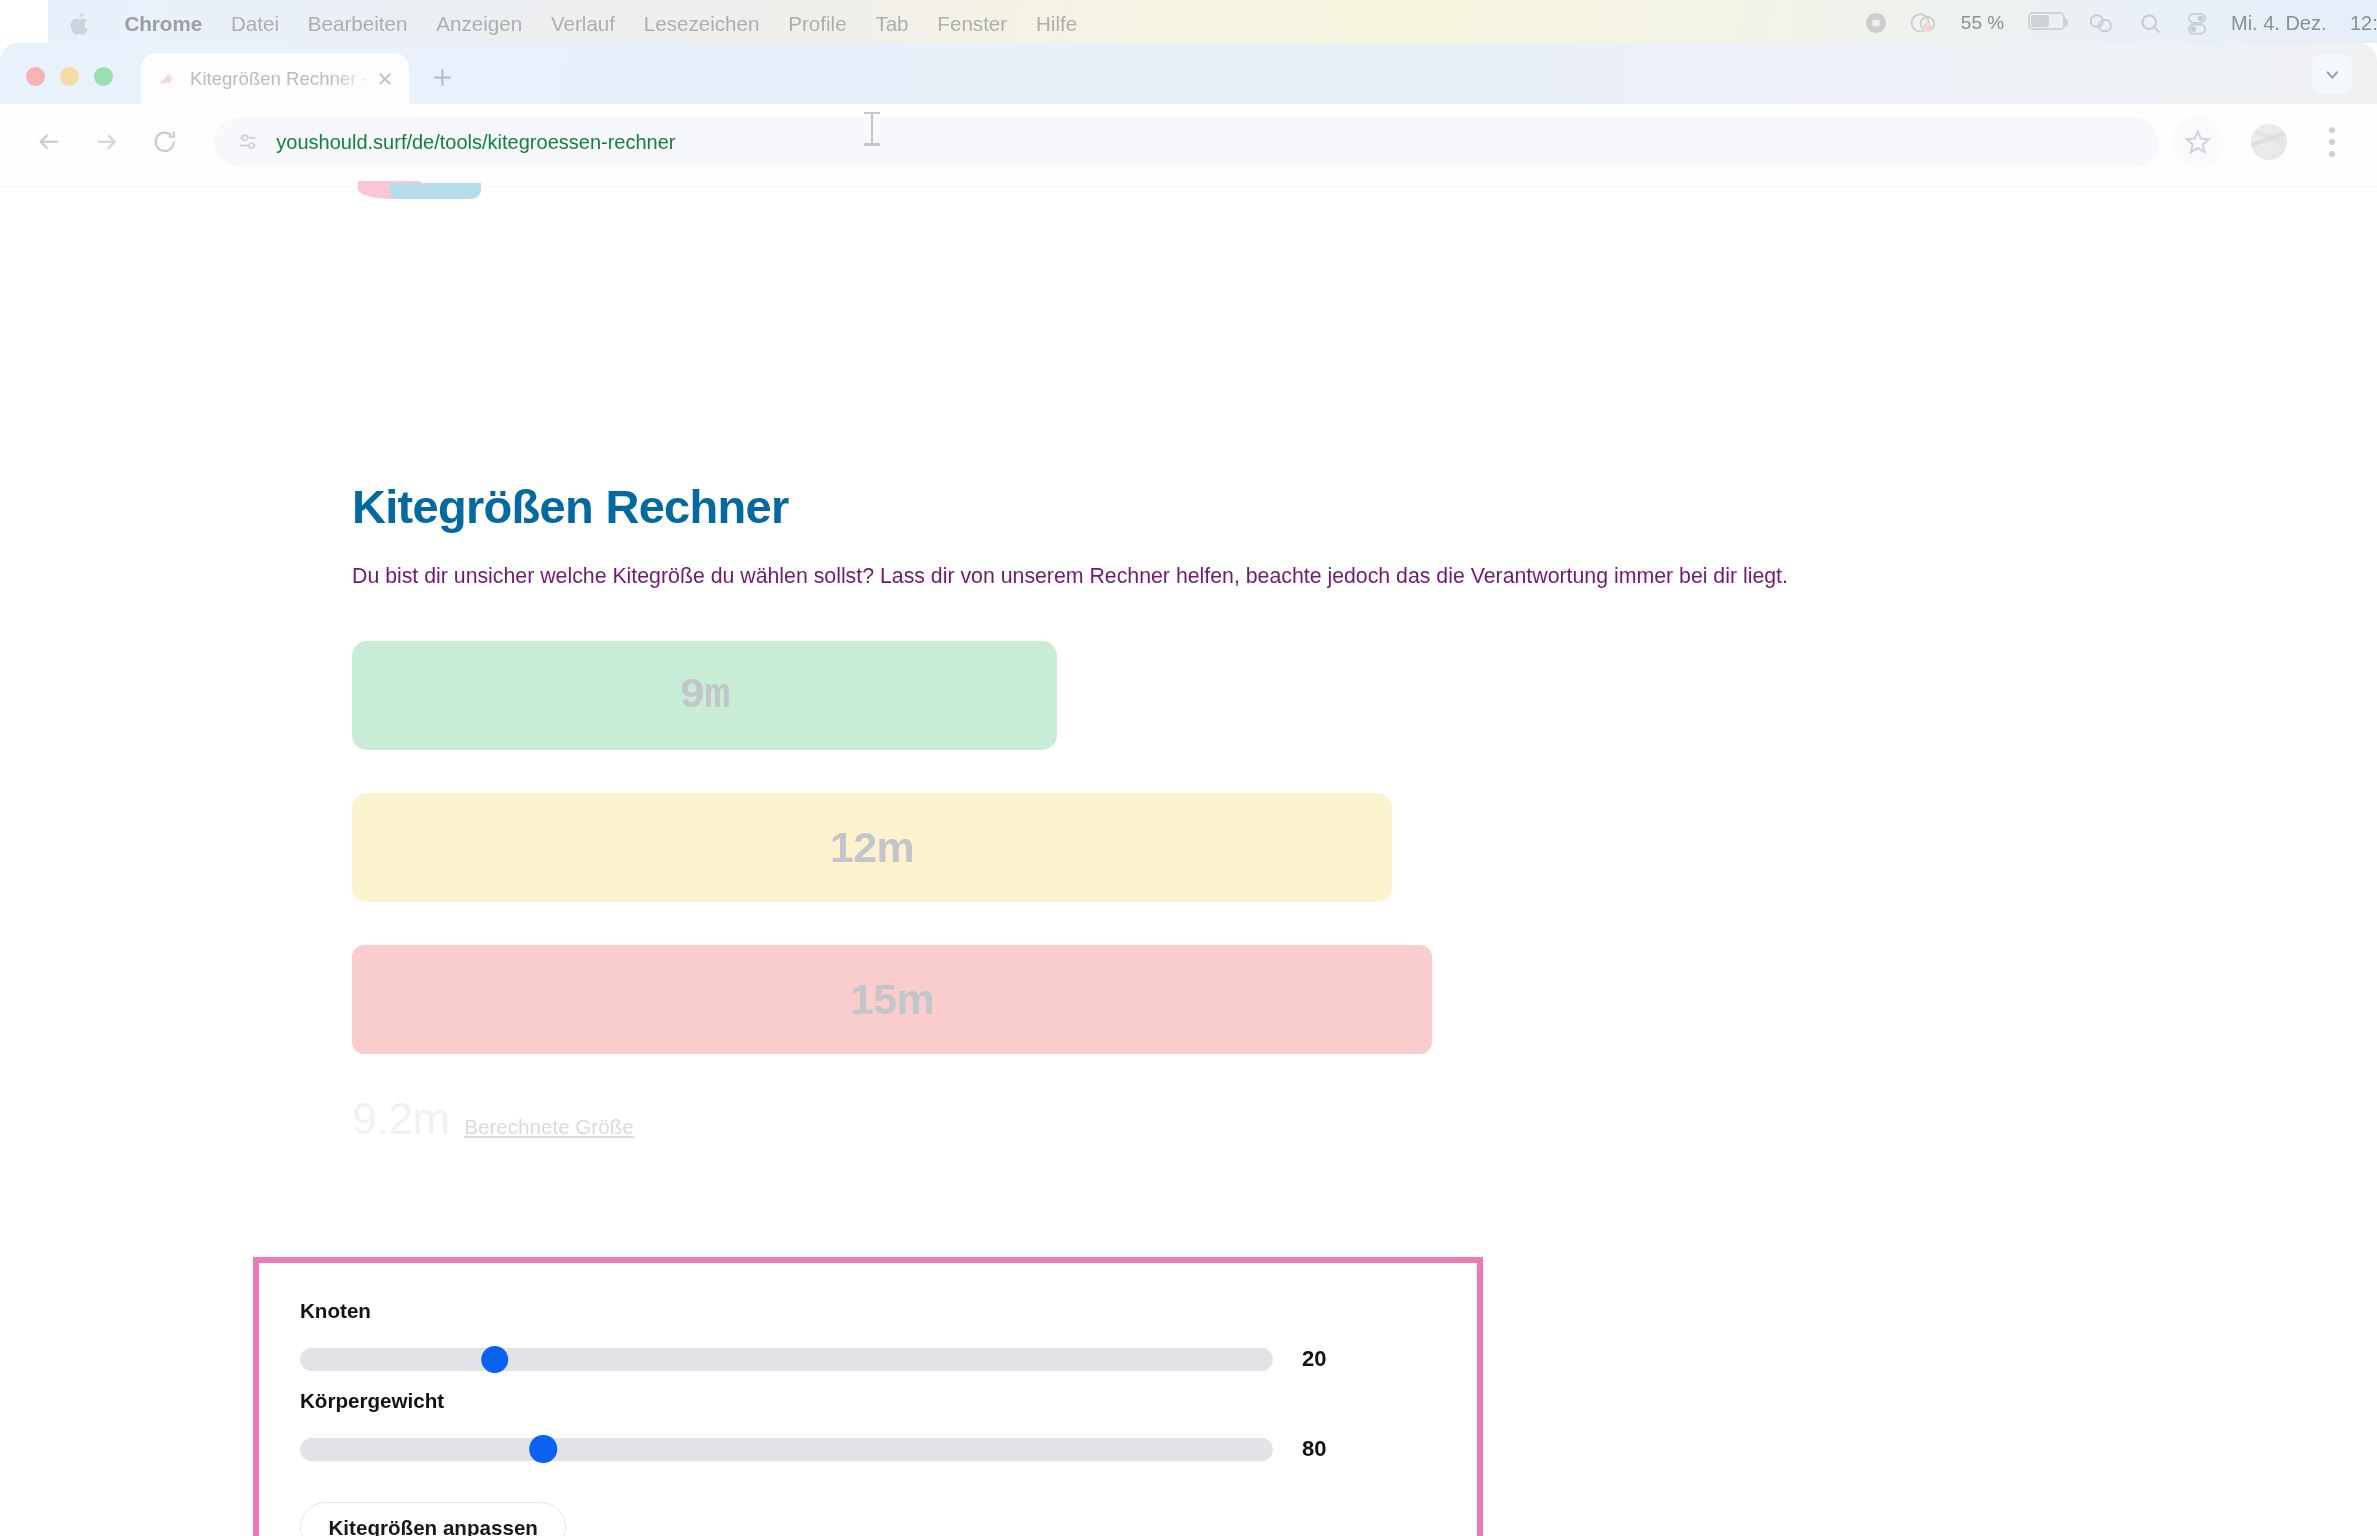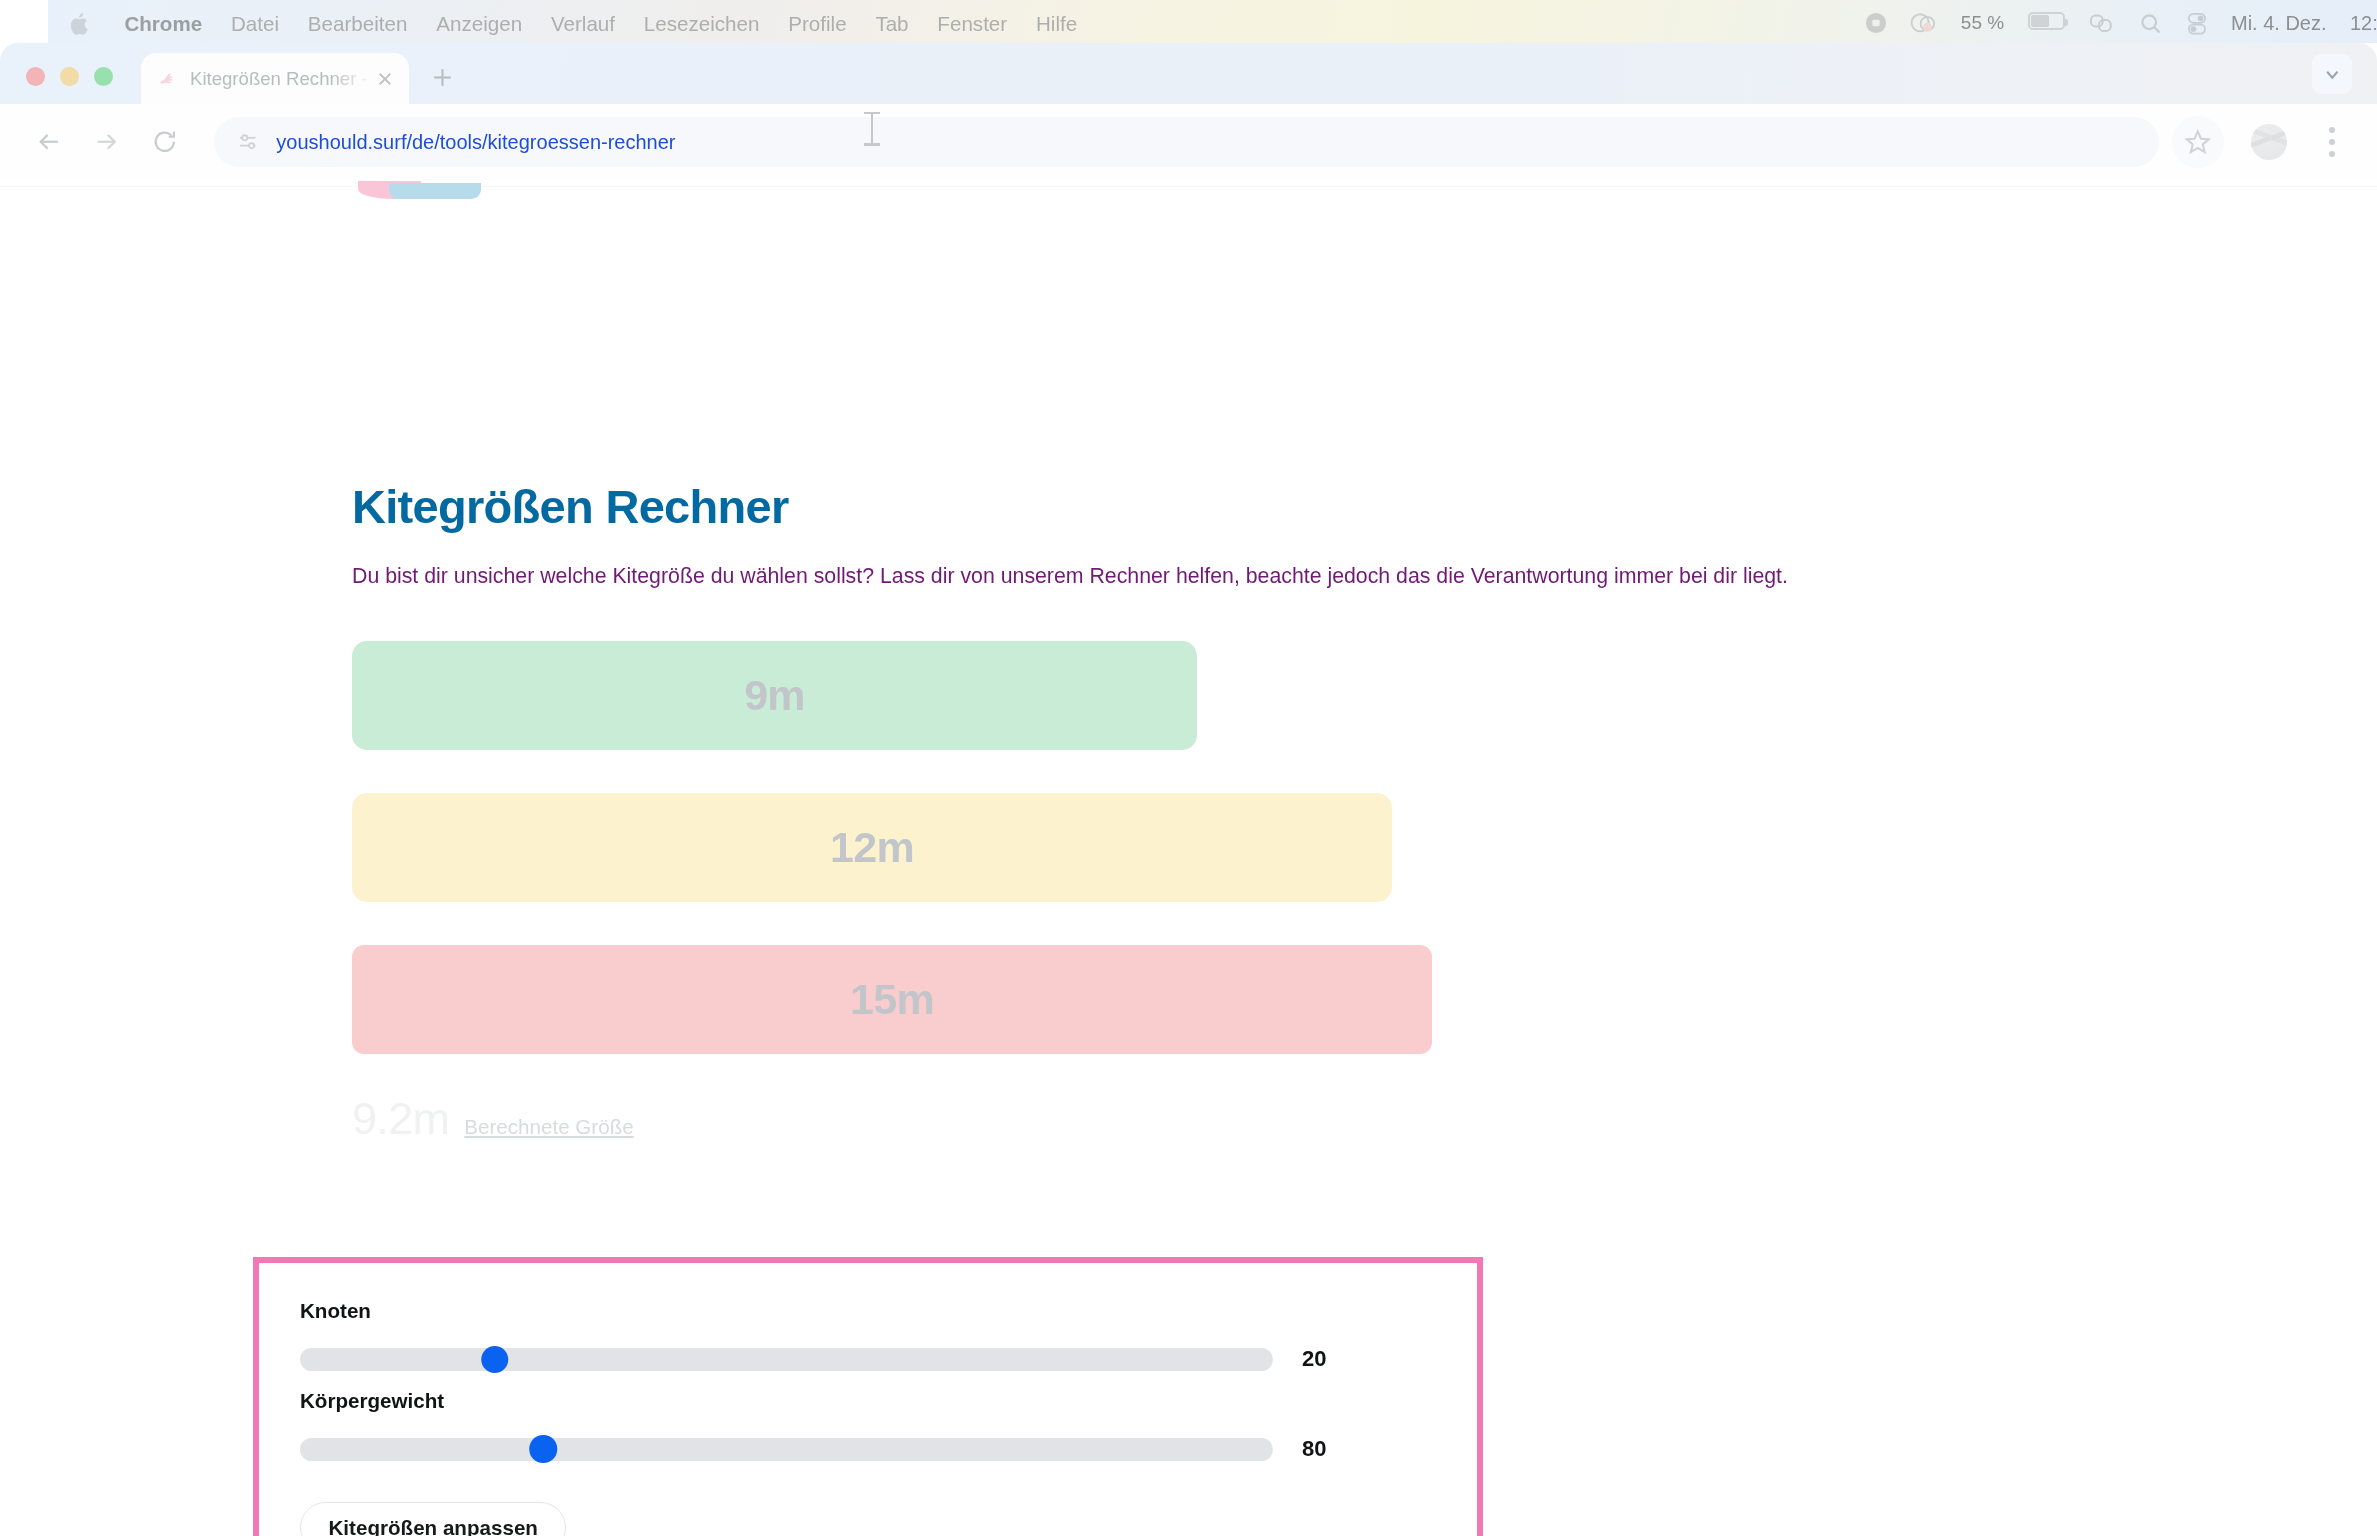--- a/index.html
+++ b/index.html
@@ -115,21 +115,21 @@
     display: flex; align-items: center; justify-content: center;
     color: #c8ccd0; margin-right: 6.9px;
   }
   .omnibox {
     flex: 1; height: 50px; margin-left: 16.5px; margin-right: 9.6px;
     background: #f6f8fb; border-radius: 25px;
     display: flex; align-items: center; padding: 0 19px;
     position: relative;
   }
   .omni-icon { width: 30px; height: 30px; display: flex; align-items: center; justify-content: center; opacity: .30; margin-right: 13.8px; }
-  .omni-url { font-size: 20px; color: #1d4ed8; white-space: nowrap; }
+  .omni-url { font-size: 20px; color: #15803d; white-space: nowrap; }
   .ibeam {
     position: absolute; left: 657px; top: -5.5px;
     width: 2.8px; height: 34px; background: #c4c8cb;
   }
   .ibeam::before, .ibeam::after {
     content: ''; position: absolute; left: -6.9px; width: 16.5px; height: 2.8px; background: #c4c8cb;
   }
   .ibeam::before { top: 0; }
   .ibeam::after  { bottom: 0; }
   .star-btn {
@@ -390,21 +390,21 @@
       <div class="hero-pink"></div>
       <div class="hero-blue"></div>
     </div>
 
     <div class="page-inner">
 
       <div class="page-title">Kitegrößen Rechner</div>
       <div class="page-sub">Du bist dir unsicher welche Kitegröße du wählen sollst? Lass dir von unserem Rechner helfen, beachte jedoch das die Verantwortung immer bei dir liegt.</div>
 
       <div class="bars">
-        <div class="bar" style="width:845px;background:#c8ecd5;">
+        <div class="bar" style="width:705px;background:#c8ecd5;font-family:Liberation Mono, monospace;">
           <span>9m</span>
         </div>
         <div class="bar" style="width:1040px;background:#fcf2cd;justify-content:center;">
           <span>12m</span>
         </div>
         <div class="bar" style="width:1080px;background:#f9cdcd;border-radius:12px;">
           <span>15m</span>
         </div>
       </div>
 

